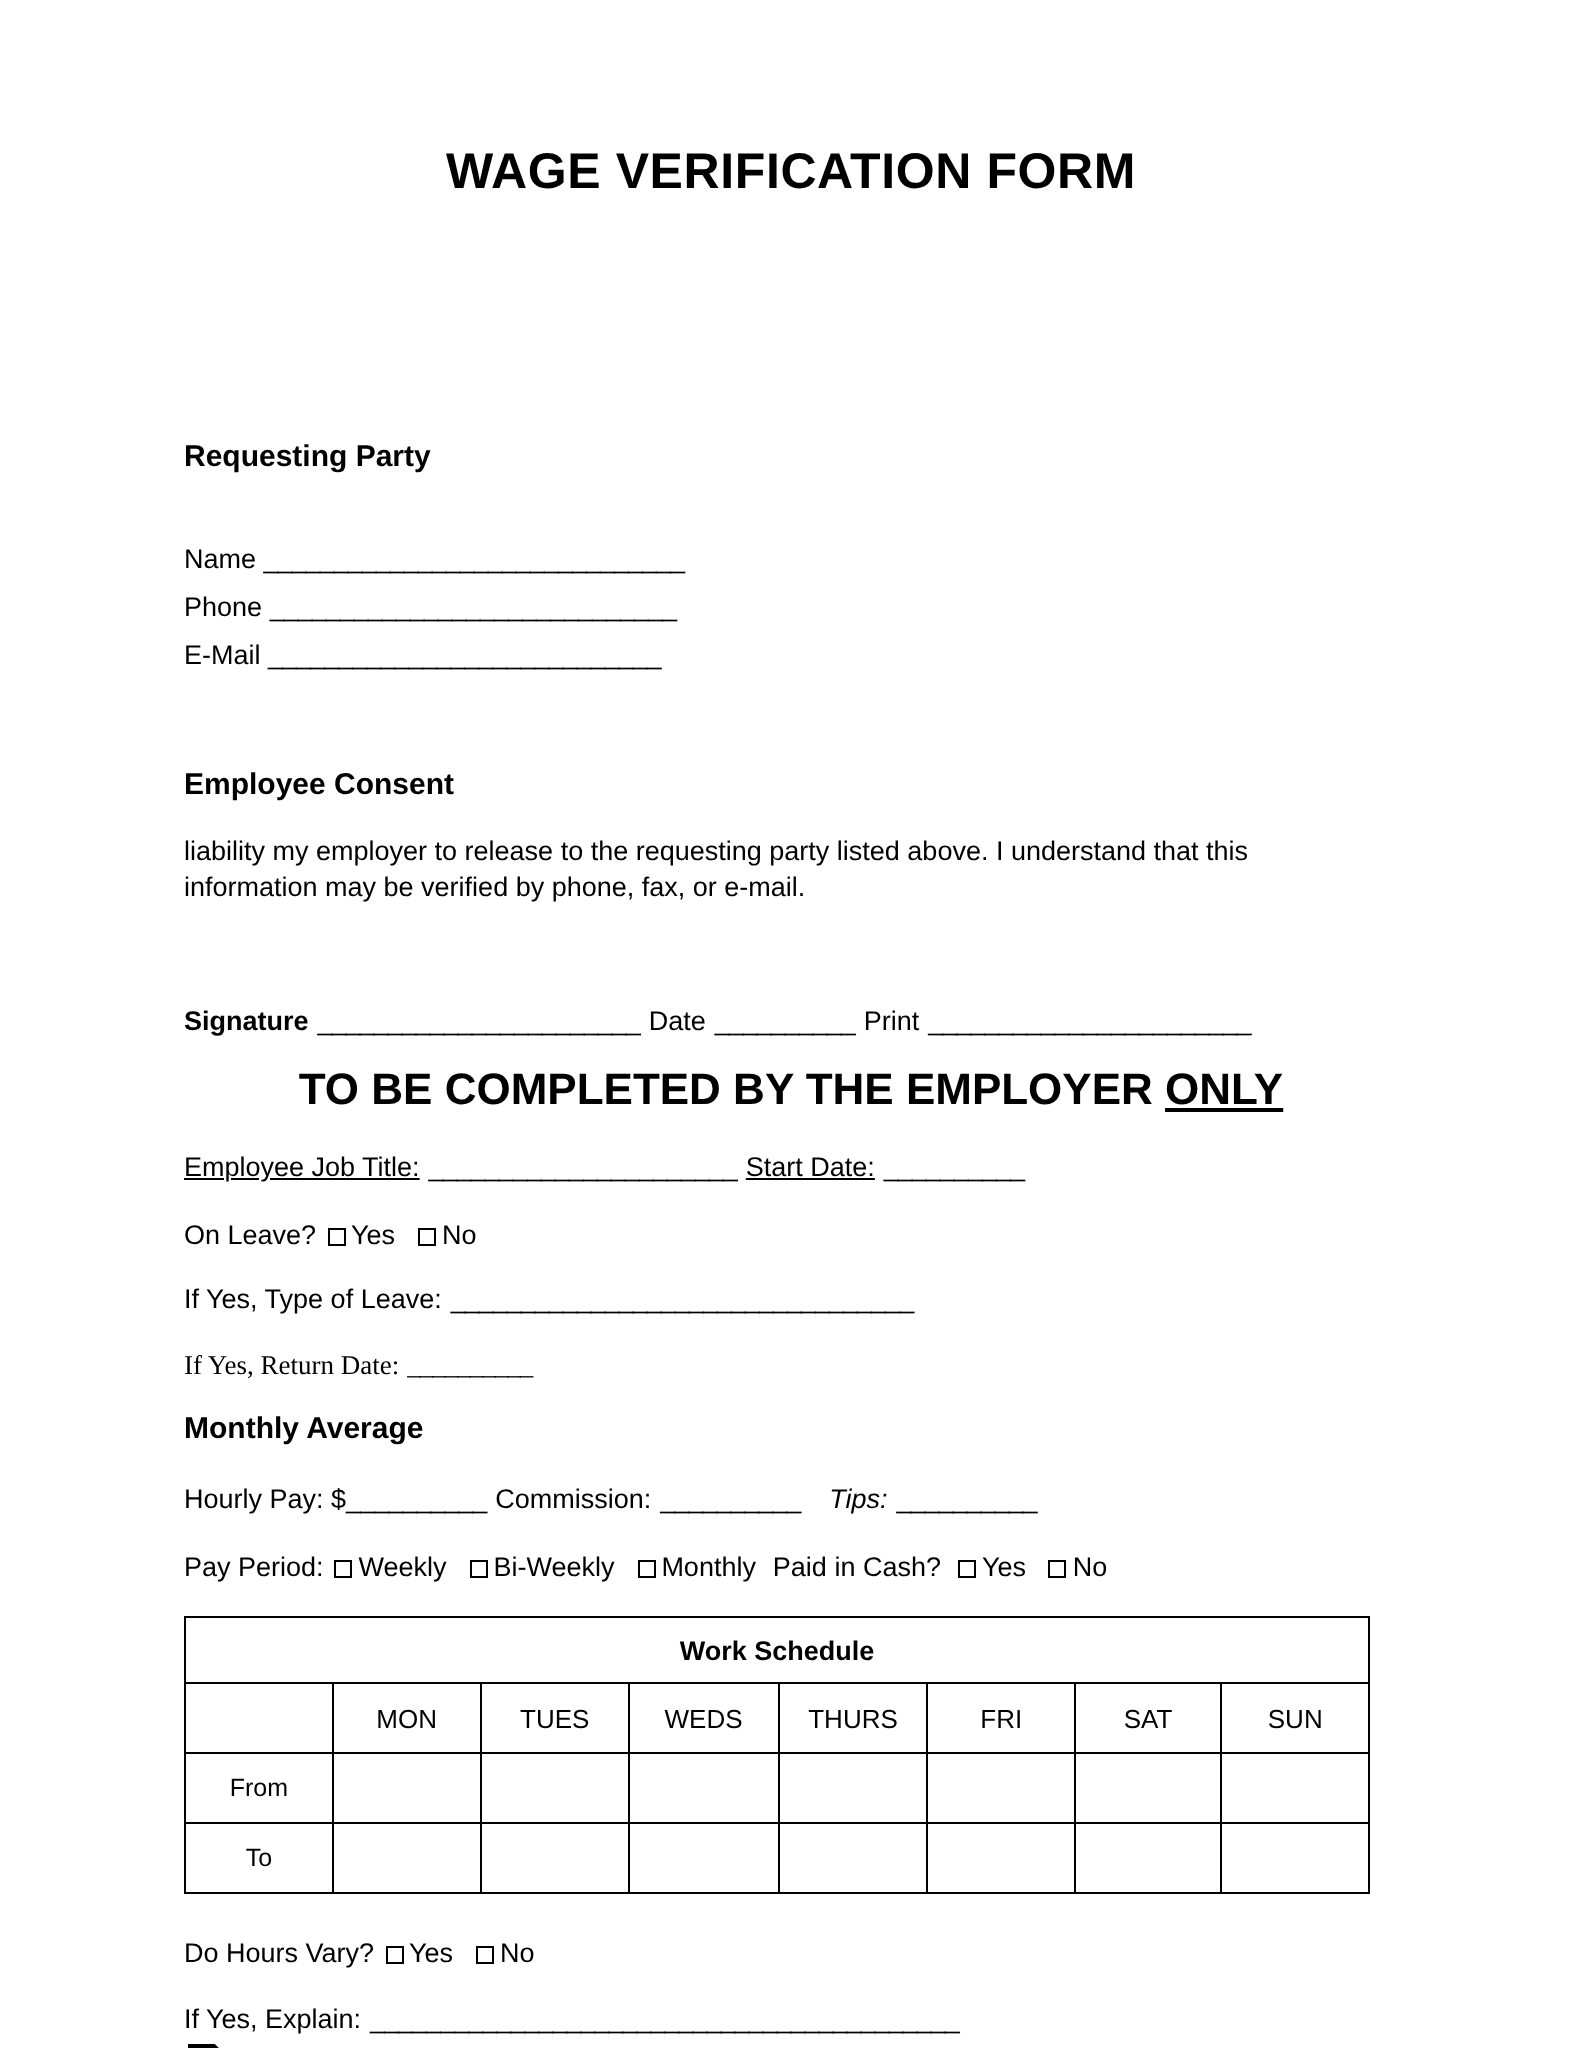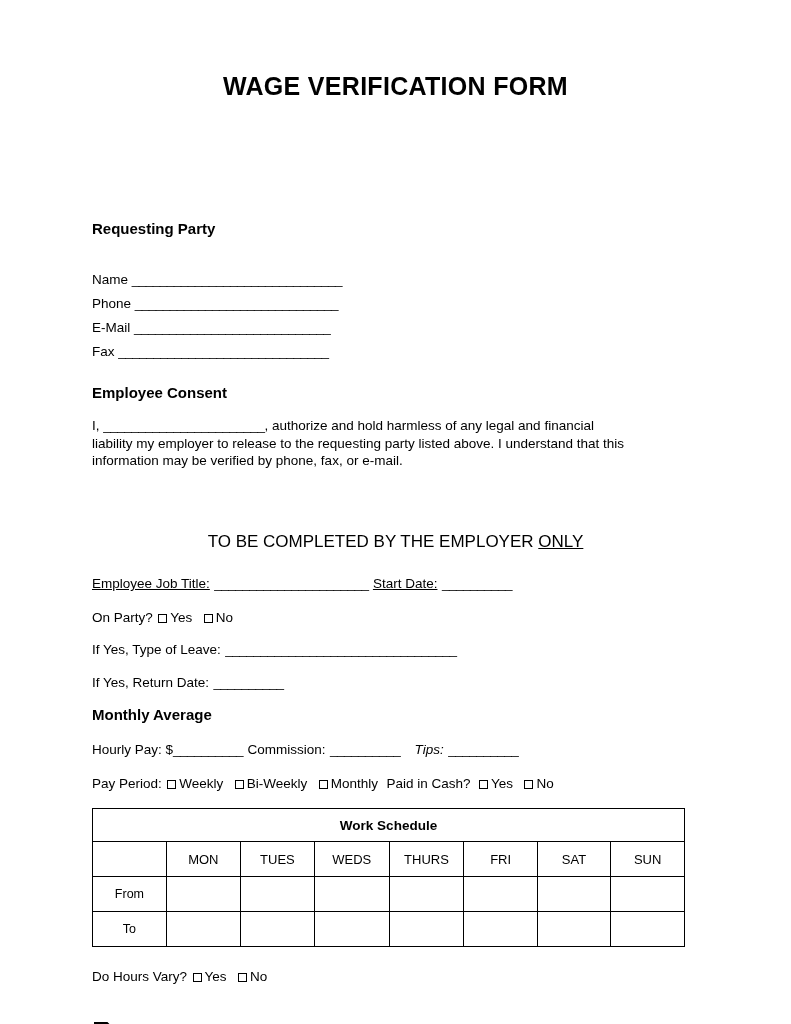--- a/index.html
+++ b/index.html
@@ -44,22 +44,22 @@
     letter-spacing: -0.5px;
     margin-top: 36px;
   }
   .para {
     font-size: 13.5px;
     line-height: 17.5px;
     margin: 0;
   }
   .center-head {
     text-align: center;
-    font-size: 17px;
-    font-weight: normal;
+    font-size: 22px;
+    font-weight: bold;
     margin: 0;
   }
   .u {
     text-decoration: underline;
   }
   .checkbox {
     display: inline-block;
     width: 9px;
     height: 9px;
     border: 1px solid #000;
@@ -125,64 +125,65 @@
       <span class="blank">______________________________</span>
     </div>
     <div class="line-row">
       <span>Phone</span>
       <span class="blank">_____________________________</span>
     </div>
     <div class="line-row">
       <span>E-Mail</span>
       <span class="blank">____________________________</span>
     </div>
-    <div class="line-row">
-      <span>Fax</span>
-      <span class="blank">______________________________</span>
-    </div>
   </div>
 
   <div class="abs" style="left:92px; top:312px;">
     <div class="section-head">Employee Consent</div>
   </div>
 
   <div class="abs" style="left:92px; top:345px; width:580px;">
-    <div class="para">
-      <span>I, </span><span class="blank">_______________________</span><span>, authorize and hold harmless of any legal and financial</span>
-    </div>
     <div class="para">liability my employer to release to the requesting party listed above. I understand that this</div>
     <div class="para">information may be verified by phone, fax, or e-mail.</div>
   </div>
 
+  <div class="abs" style="left:92px; top:427px;">
+    <span class="line-row" style="font-weight:bold;">Signature</span>
+    <span class="line-row blank">_______________________</span>
+    <span class="line-row">Date</span>
+    <span class="line-row blank">__________</span>
+    <span class="line-row">Print</span>
+    <span class="line-row blank">_______________________</span>
+  </div>
 
   <div class="abs" style="left:92px; top:460px; width:607px;">
     <div class="center-head">
       <span>TO BE COMPLETED BY THE EMPLOYER </span><span class="u">ONLY</span>
     </div>
   </div>
 
   <div class="abs" style="left:92px; top:500px;">
     <span class="line-row u">Employee Job Title:</span>
     <span class="line-row blank">______________________</span>
     <span class="line-row u">Start Date:</span>
     <span class="line-row blank">__________</span>
   </div>
 
   <div class="abs" style="left:92px; top:534px;">
-    <span class="line-row">On Party?</span>
+    <span class="line-row">On Leave?</span>
     <span class="checkbox"></span><span class="line-row">Yes</span>
     <span class="checkbox" style="margin-left:7px;"></span><span class="line-row">No</span>
   </div>
 
   <div class="abs" style="left:92px; top:566px;">
     <span class="line-row">If Yes, Type of Leave:</span>
     <span class="line-row blank">_________________________________</span>
   </div>
 
-  <div class="abs" style="left:92px; top:599px;">
+  <div class="abs" style="left:92px; top:599px;font-family:Liberation Serif, serif;">
     <span class="line-row">If Yes, Return Date:</span>
     <span class="line-row blank">__________</span>
   </div>
 
   <div class="abs" style="left:92px; top:634px;">
     <span class="section-head">Monthly Average</span>
   </div>
 
   <div class="abs" style="left:92px; top:666px;">
     <span class="line-row">Hourly Pay: $</span><span class="line-row blank">__________</span>
@@ -243,20 +244,24 @@
       </tbody>
     </table>
   </div>
 
   <div class="abs" style="left:92px; top:893px;">
     <span class="line-row">Do Hours Vary?</span>
     <span class="checkbox"></span><span class="line-row">Yes</span>
     <span class="checkbox" style="margin-left:7px;"></span><span class="line-row">No</span>
   </div>
 
+  <div class="abs" style="left:92px; top:926px;">
+    <span class="line-row">If Yes, Explain:</span>
+    <span class="line-row blank">__________________________________________</span>
+  </div>
 
   <div class="footer">
     <div class="logo">
       <svg width="26" height="30" viewBox="0 0 26 30" aria-hidden="true">
         <path d="M3 1 h12 l8 8 v20 a0 0 0 0 1 0 0 H3 Z" fill="#ffffff" stroke="#000000" stroke-width="2"></path>
         <path d="M15 1 v8 h8" fill="none" stroke="#000000" stroke-width="2"></path>
         <circle cx="9" cy="21" r="7.5" fill="#000000"></circle>
         <text x="9" y="26" font-family="Liberation Serif, serif" font-size="13" fill="#ffffff" text-anchor="middle">e</text>
       </svg>
     </div>

